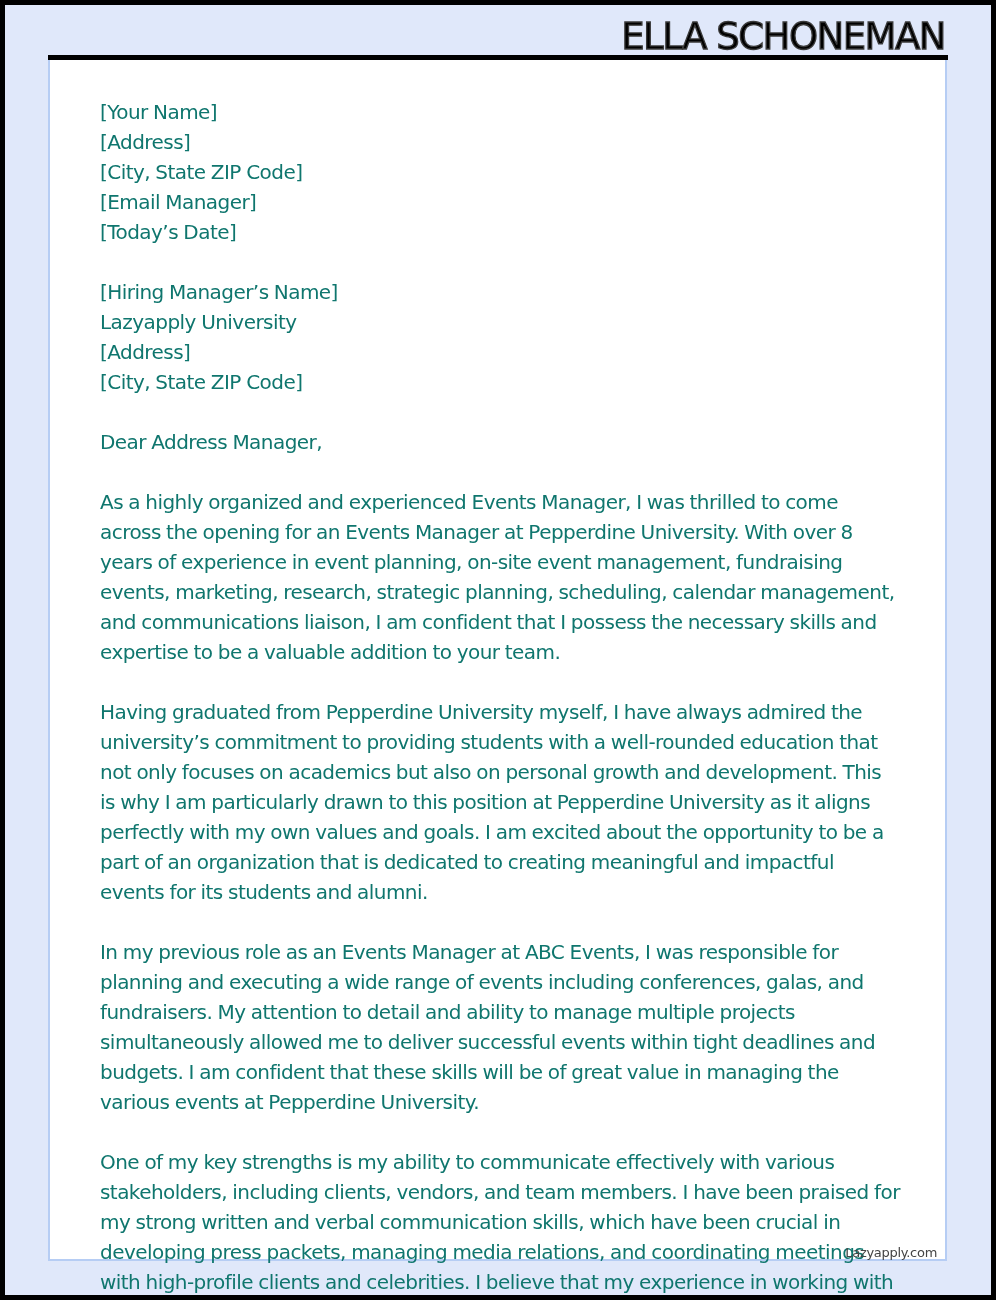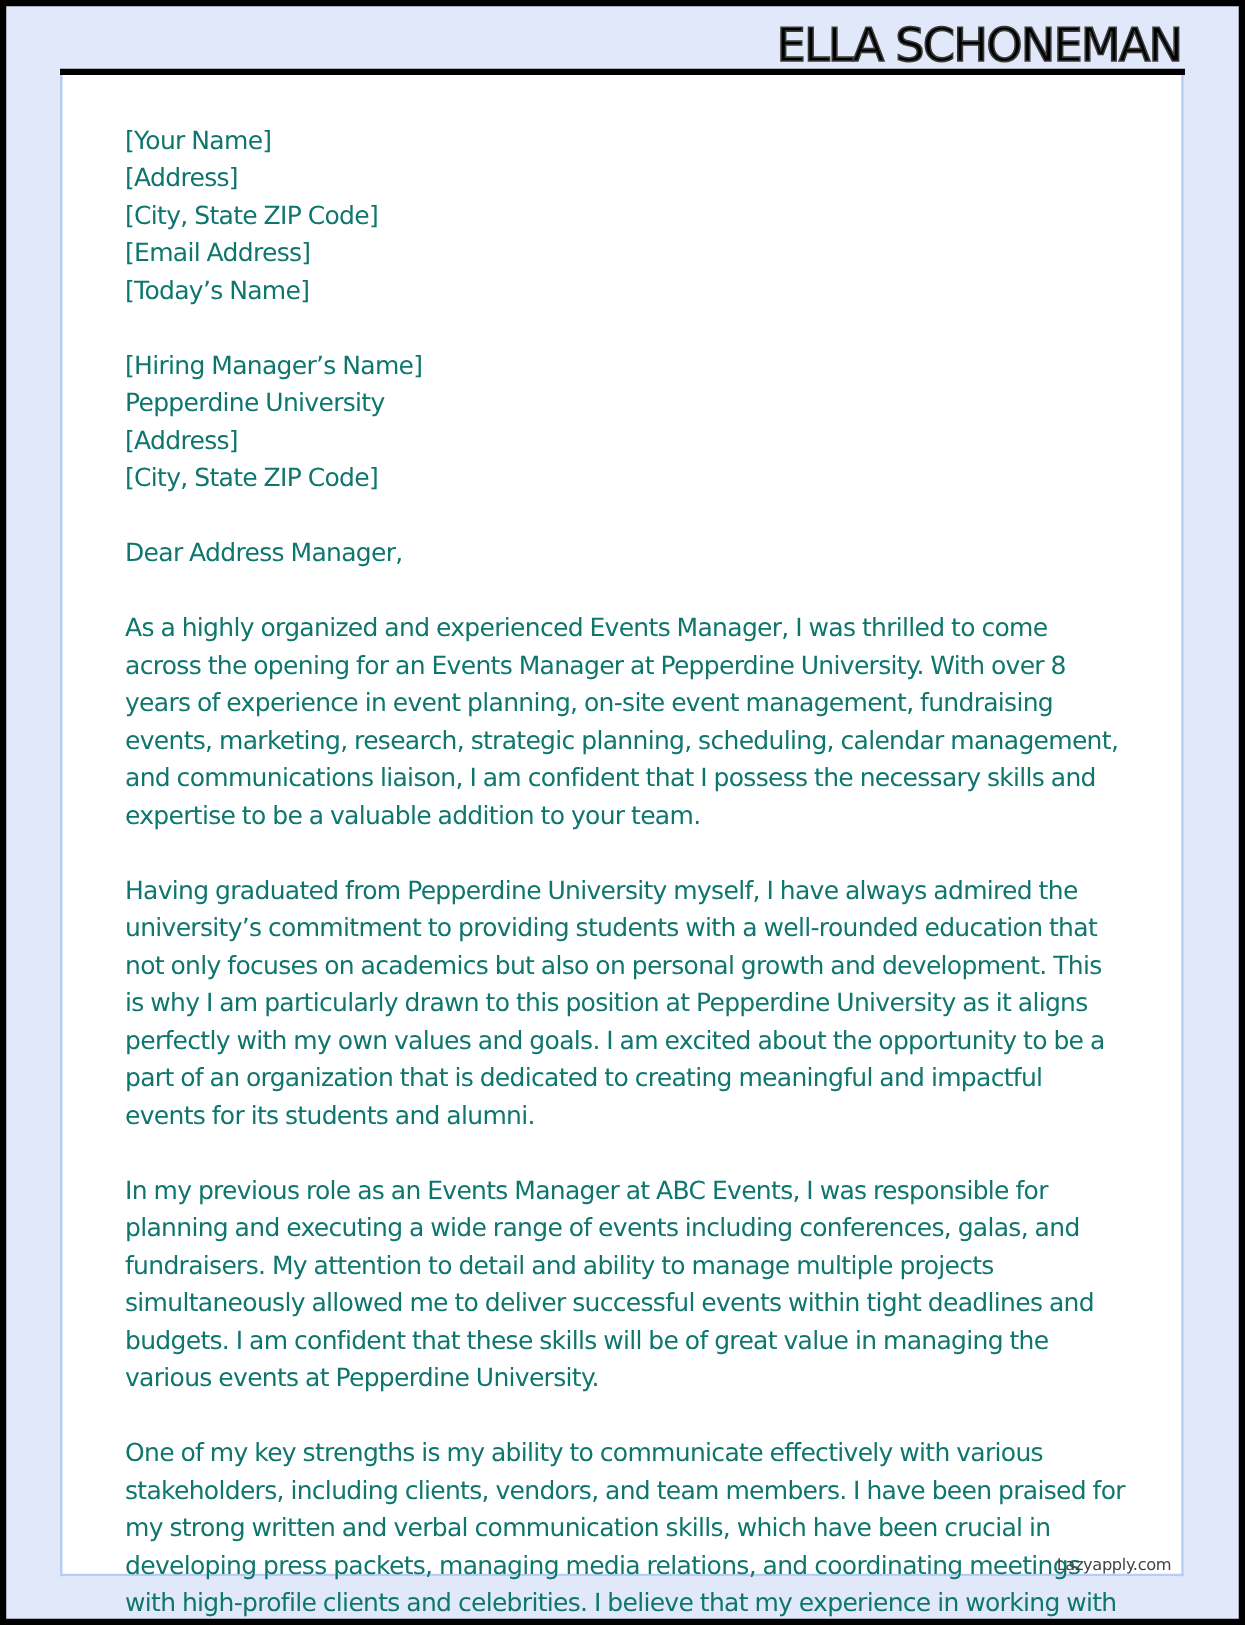--- a/index.html
+++ b/index.html
@@ -44,26 +44,26 @@
 <div class="frame">
   <div class="title">ELLA SCHONEMAN</div>
   <div class="rule"></div>
   <div class="page"></div>
 
   <div class="content">
     <p>
       <span class="line">[Your Name]</span>
       <span class="line">[Address]</span>
       <span class="line">[City, State ZIP Code]</span>
-      <span class="line">[Email Address]</span>
-      <span class="line">[Today’s Name]</span>
+      <span class="line">[Email Manager]</span>
+      <span class="line">[Today’s Date]</span>
     </p>
     <p>
       <span class="line">[Hiring Manager’s Name]</span>
-      <span class="line">Pepperdine University</span>
+      <span class="line">Lazyapply University</span>
       <span class="line">[Address]</span>
       <span class="line">[City, State ZIP Code]</span>
     </p>
     <p>Dear Address Manager,</p>
     <p>As a highly organized and experienced Events Manager, I was thrilled to come across the opening for an Events Manager at Pepperdine University. With over 8 years of experience in event planning, on-site event management, fundraising events, marketing, research, strategic planning, scheduling, calendar management, and communications liaison, I am confident that I possess the necessary skills and expertise to be a valuable addition to your team.</p>
     <p>Having graduated from Pepperdine University myself, I have always admired the university’s commitment to providing students with a well-rounded education that not only focuses on academics but also on personal growth and development. This is why I am particularly drawn to this position at Pepperdine University as it aligns perfectly with my own values and goals. I am excited about the opportunity to be a part of an organization that is dedicated to creating meaningful and impactful events for its students and alumni.</p>
     <p>In my previous role as an Events Manager at ABC Events, I was responsible for planning and executing a wide range of events including conferences, galas, and fundraisers. My attention to detail and ability to manage multiple projects simultaneously allowed me to deliver successful events within tight deadlines and budgets. I am confident that these skills will be of great value in managing the various events at Pepperdine University.</p>
     <p>One of my key strengths is my ability to communicate effectively with various stakeholders, including clients, vendors, and team members. I have been praised for my strong written and verbal communication skills, which have been crucial in developing press packets, managing media relations, and coordinating meetings with high-profile clients and celebrities. I believe that my experience in working with celebrity clients and high-profile clientele would be an asset in creating memorable and impactful events for Pepperdine University.</p>
   </div>
 

